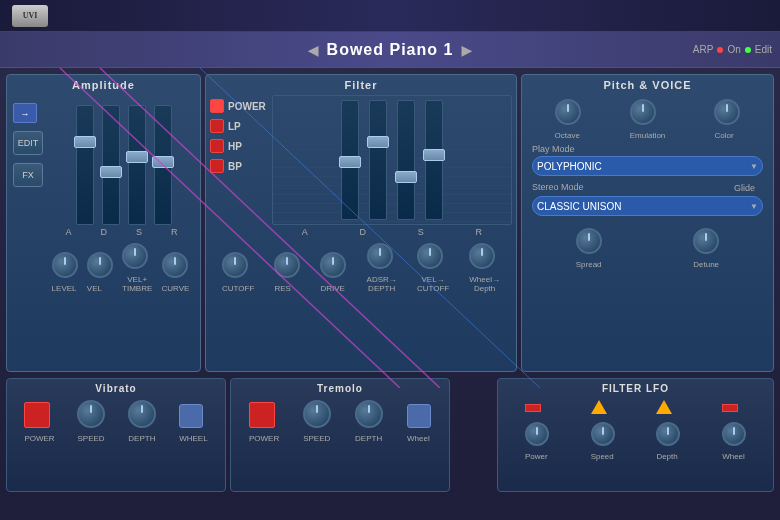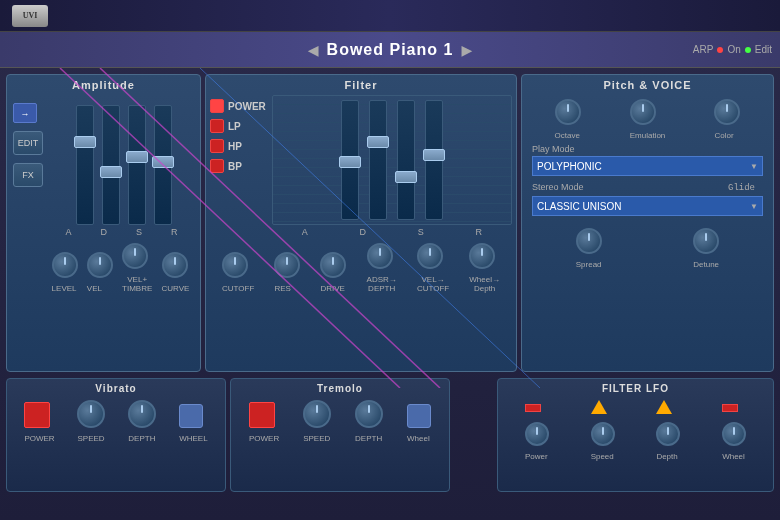--- a/index.html
+++ b/index.html
@@ -275,21 +275,21 @@
     }
     .play-mode-label {
       color: #aaa;
       font-size: 9px;
       margin-bottom: 2px;
     }
     .dropdown {
       width: 100%;
       background: #2a5aaa;
       border: 1px solid #4a7acc;
-      border-radius: 0;
+      border-radius: 10px;
       color: #fff;
       font-size: 10px;
       padding: 2px 4px;
       display: flex;
       align-items: center;
       justify-content: space-between;
       cursor: pointer;
       height: 20px;
     }
     .dropdown-arrow { font-size: 8px; color: #aaa; }
@@ -372,21 +372,20 @@
       color: #aaa;
       font-size: 9px;
     }
 
     
     .glide-label {
       color: #aaa;
       font-size: 9px;
       text-align: right;
       padding-right: 8px;
-      font-family: Liberation Mono, monospace;
     }
 
     
     .stereo-row {
       display: flex;
       align-items: center;
       justify-content: space-between;
       padding: 2px 6px;
     }
 

